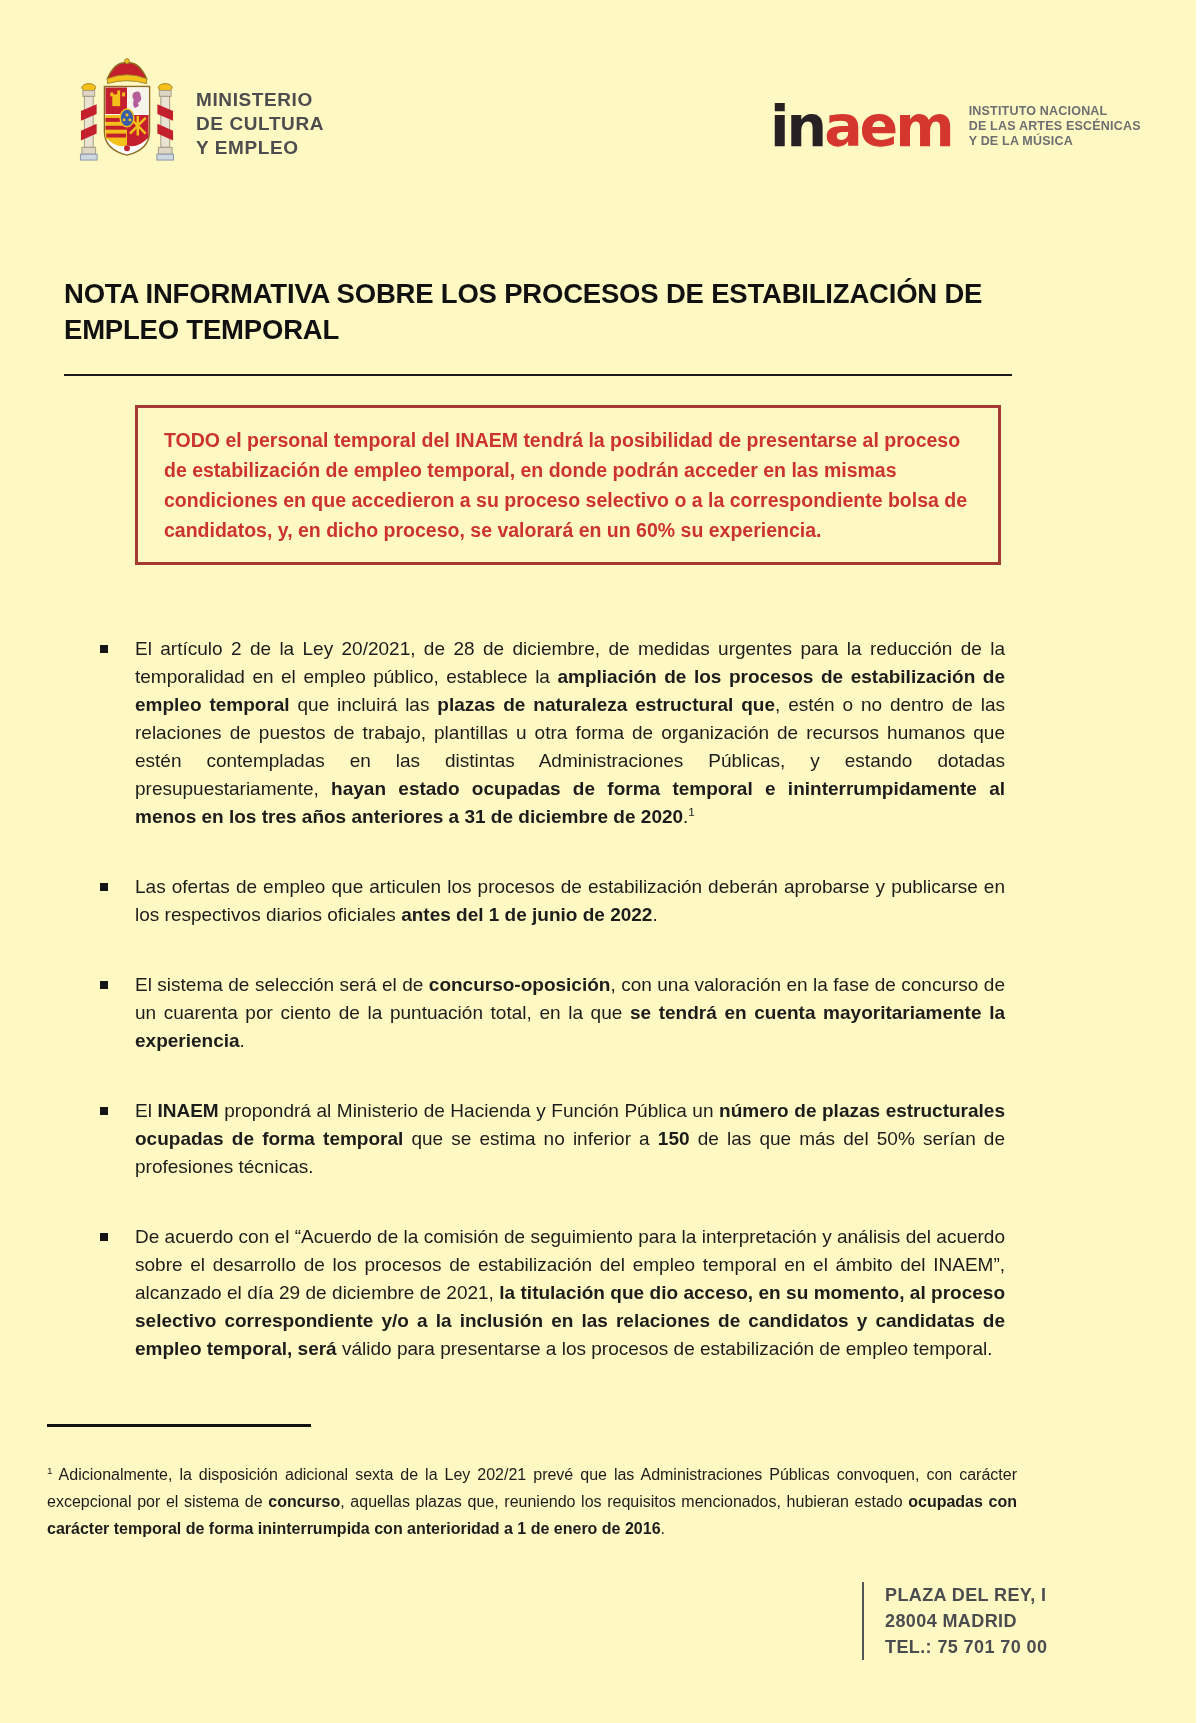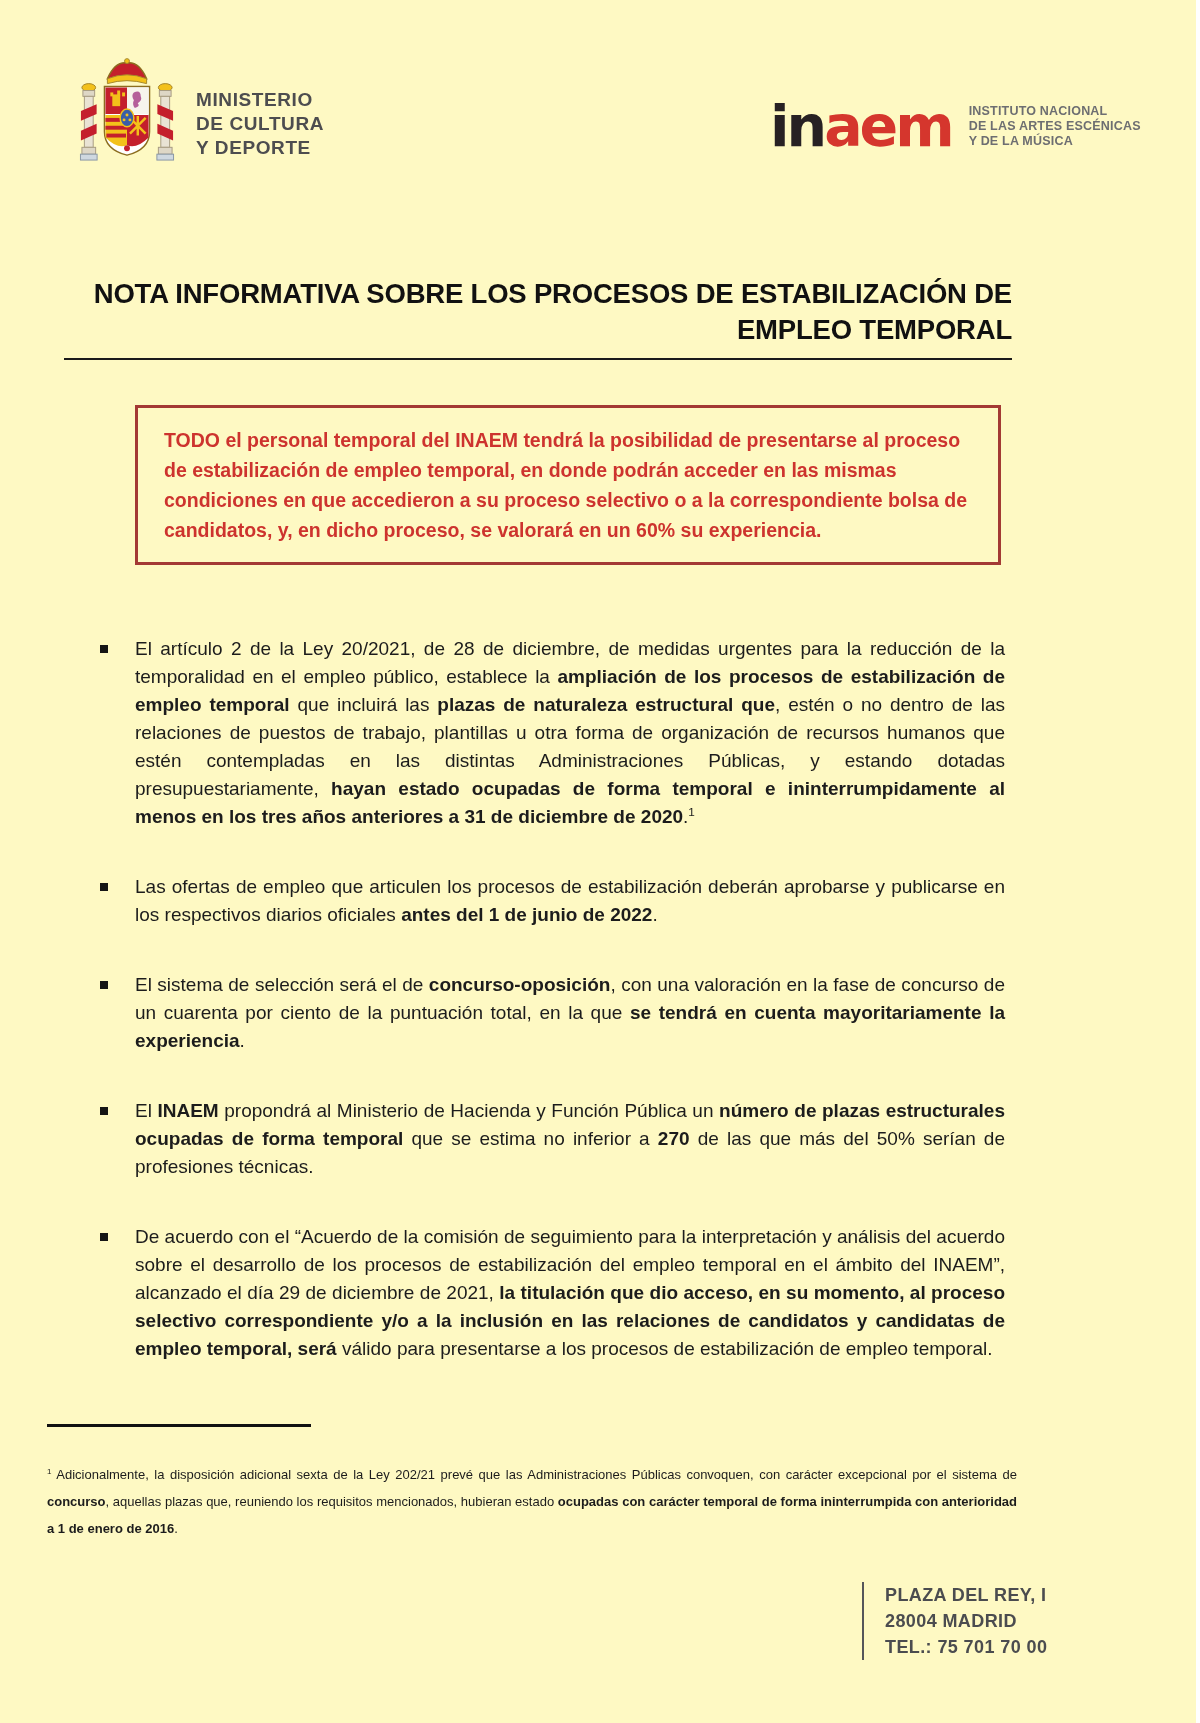--- a/index.html
+++ b/index.html
@@ -13,40 +13,40 @@
   .ministry-lines{margin-top:32px;font-weight:bold;font-size:19px;line-height:24px;
                   color:#4d4d4f;letter-spacing:.6px;}
   .inaem{position:absolute;left:722px;top:98px;display:flex;align-items:center;gap:17px;}
   .inaem-word{font-family:"DejaVu Sans","Liberation Sans",sans-serif;font-weight:800;
               font-size:57px;line-height:1;letter-spacing:-3px;}
   .inaem-word .in{color:#272123;margin-left:48px;}
   .inaem-word .aem{color:#d5362d;}
   .inaem-sub{font-size:12.5px;line-height:15px;color:#6d6e71;font-weight:bold;letter-spacing:.2px;}
 
   
-  .title-wrap{position:absolute;left:64px;top:276px;width:948px;text-align:right;
-              border-bottom:2px solid #1a1a1a;padding-bottom:10px;}
+  .title-wrap{position:absolute;left:64px;top:276px;width:948px;text-align:left;
+              border-bottom:2px solid #1a1a1a;padding-bottom:26px;}
   .title-line{font-weight:bold;font-size:27.5px;line-height:36px;letter-spacing:-.2px;color:#111;}
 
   
   .main{position:absolute;left:100px;top:405px;width:905px;}
   .redbox{box-sizing:border-box;margin-left:35px;width:866px;border:3px solid #a33a34;
           padding:17px 26px;color:#cd332e;font-weight:bold;font-size:19.5px;line-height:30px;
           text-align:left;}
   .bullets{margin-top:70px;}
   .bullet{display:flex;margin-bottom:42px;}
   .marker{flex:0 0 auto;width:8px;height:8px;background:#151515;margin-top:10px;}
   .btext{margin-left:27px;width:870px;font-size:19px;line-height:28px;text-align:justify;color:#1c1c1c;}
   b{font-weight:bold;}
   sup{font-size:.62em;line-height:0;}
 
   
   .footnote{position:absolute;left:47px;top:1424px;width:970px;}
   .fn-sep{width:264px;height:0;border-top:3px solid #111;margin-bottom:34px;}
-  .fn-text{font-size:13px;line-height:27px;text-align:justify;color:#1c1c1c;margin-top:23px;}
+  .fn-text{font-size:16px;line-height:27px;text-align:justify;color:#1c1c1c;margin-top:23px;}
 
   
   .footer{position:absolute;left:862px;top:1582px;display:flex;}
   .footer-bar{width:2px;background:#55565a;margin-right:21px;align-self:stretch;}
   .footer-lines{font-size:18px;line-height:26px;color:#4b4c4f;font-weight:bold;letter-spacing:.4px;}
 </style>
 </head>
 <body>
 
 <div class="page">
@@ -92,21 +92,21 @@
         <path d="M53 62 L69 78 M69 62 L53 78 M61 60 L61 80" stroke="#f3c11a" stroke-width="2.5" fill="none"></path>
         <circle cx="50" cy="93" r="3" fill="#c41f2c"></circle>
         <ellipse cx="50" cy="62" rx="7" ry="9" fill="#3a5da8" stroke="#f3c11a" stroke-width="1.5"></ellipse>
         <circle cx="50" cy="59" r="1.5" fill="#f3c11a"></circle>
         <circle cx="47" cy="64" r="1.5" fill="#f3c11a"></circle>
         <circle cx="53" cy="64" r="1.5" fill="#f3c11a"></circle>
       </svg>
       <div class="ministry-lines">
         <div>MINISTERIO</div>
         <div>DE CULTURA</div>
-        <div>Y DEPORTE</div>
+        <div>Y EMPLEO</div>
       </div>
     </div>
 
     <div class="inaem">
       <div class="inaem-word"><span class="in">in</span><span class="aem">aem</span></div>
       <div class="inaem-sub">
         <div>INSTITUTO NACIONAL</div>
         <div>DE LAS ARTES ESCÉNICAS</div>
         <div>Y DE LA MÚSICA</div>
       </div>
@@ -128,21 +128,21 @@
         <div class="bullet">
           <span class="marker"></span>
           <div class="btext"><span>Las ofertas de empleo que articulen los procesos de estabilización deberán aprobarse y publicarse en los respectivos diarios oficiales </span><b>antes del 1 de junio de 2022</b><span>.</span></div>
         </div>
         <div class="bullet">
           <span class="marker"></span>
           <div class="btext"><span>El sistema de selección será el de </span><b>concurso-oposición</b><span>, con una valoración en la fase de concurso de un cuarenta por ciento de la puntuación total, en la que </span><b>se tendrá en cuenta mayoritariamente la experiencia</b><span>.</span></div>
         </div>
         <div class="bullet">
           <span class="marker"></span>
-          <div class="btext"><span>El </span><b>INAEM</b><span> propondrá al Ministerio de Hacienda y Función Pública un </span><b>número de plazas estructurales ocupadas de forma temporal</b><span> que se estima no inferior a </span><b>270</b><span> de las que más del 50% serían de profesiones técnicas.</span></div>
+          <div class="btext"><span>El </span><b>INAEM</b><span> propondrá al Ministerio de Hacienda y Función Pública un </span><b>número de plazas estructurales ocupadas de forma temporal</b><span> que se estima no inferior a </span><b>150</b><span> de las que más del 50% serían de profesiones técnicas.</span></div>
         </div>
         <div class="bullet">
           <span class="marker"></span>
           <div class="btext"><span>De acuerdo con el “Acuerdo de la comisión de seguimiento para la interpretación y análisis del acuerdo sobre el desarrollo de los procesos de estabilización del empleo temporal en el ámbito del INAEM”, alcanzado el día 29 de diciembre de 2021, </span><b>la titulación que dio acceso, en su momento, al proceso selectivo correspondiente y/o a la inclusión en las relaciones de candidatos y candidatas de empleo temporal, será</b><span> válido para presentarse a los procesos de estabilización de empleo temporal.</span></div>
         </div>
       </div>
   </div>
 
   <div class="footnote">
     <div class="fn-sep"></div>

